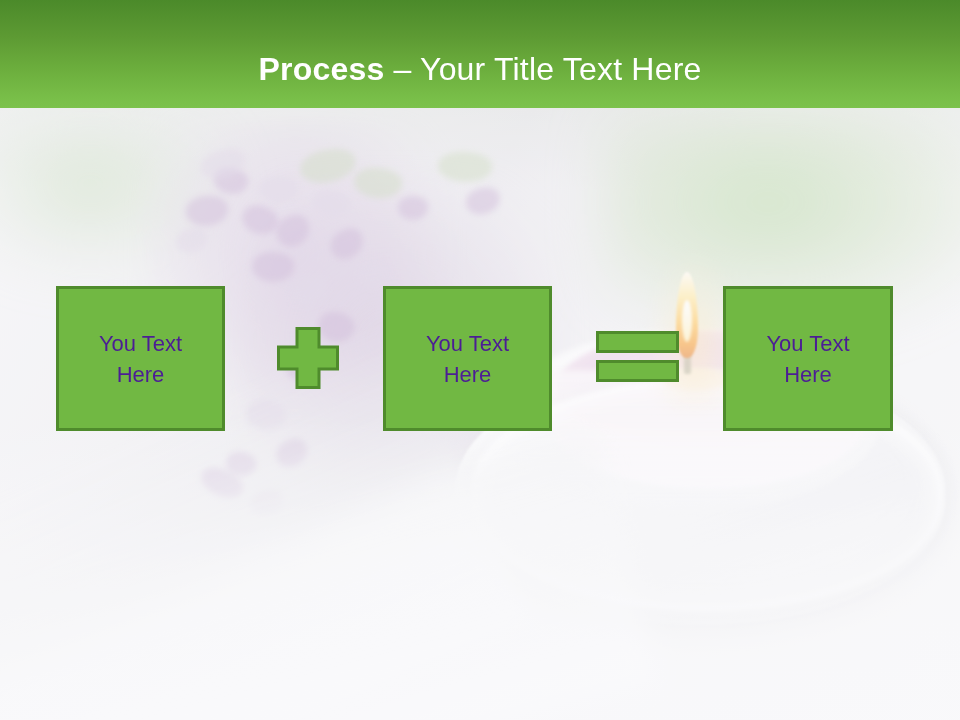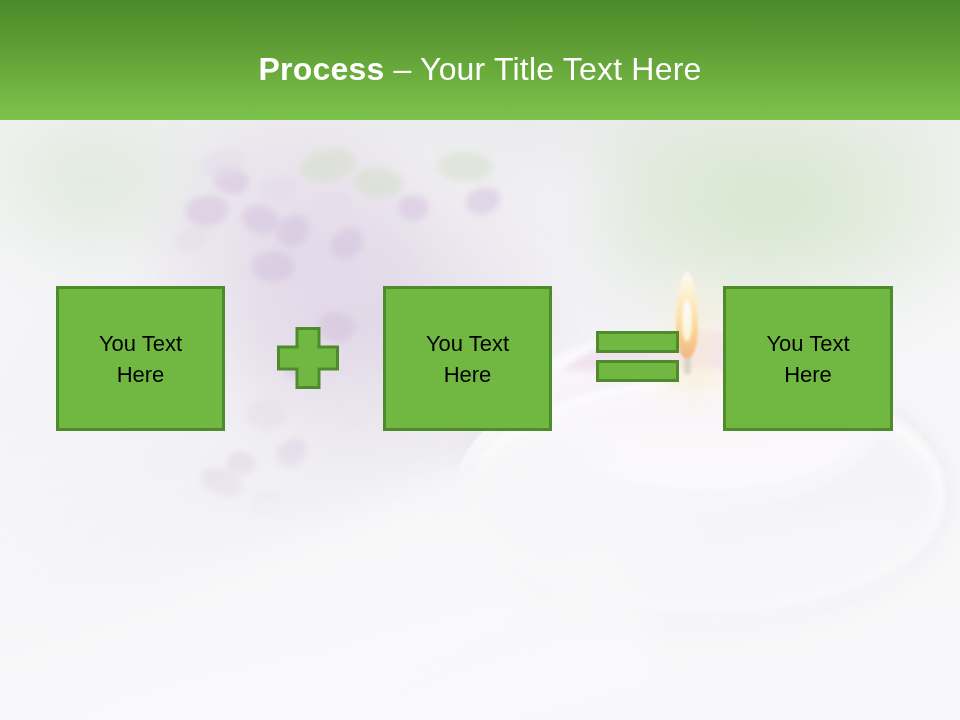--- a/index.html
+++ b/index.html
@@ -190,21 +190,21 @@
     position: absolute;
     inset: 0;
     background: rgba(248,248,250,0.42);
   }
 
   
   .header {
     position: absolute;
     left: 0; top: 0;
     width: 960px;
-    height: 120px;
+    height: 108px;
     background: linear-gradient(180deg, #4b8a2a 0%, #5d9a33 34%, #6cae3d 64%, #79bf49 92%, #7cc24c 100%);
   }
   .header-title {
     position: absolute;
     left: 0; right: 0;
     top: 51px;
     text-align: center;
     color: #ffffff;
     font-size: 32px;
     line-height: 36px;
@@ -218,21 +218,21 @@
   .pbox {
     position: absolute;
     box-sizing: border-box;
     background: #71b843;
     border: 3px solid #4f8b2c;
     display: flex;
     align-items: center;
     justify-content: center;
   }
   .pbox-text {
-    color: #000000;
+    color: #4c1d95;
     font-size: 22px;
     line-height: 31px;
     text-align: center;
     white-space: pre-line;
   }
   #box1 { left: 56px;  top: 286px; width: 169px; height: 145px; }
   #box2 { left: 383px; top: 286px; width: 169px; height: 145px; }
   #box3 { left: 723px; top: 286px; width: 170px; height: 145px; }
 
   

